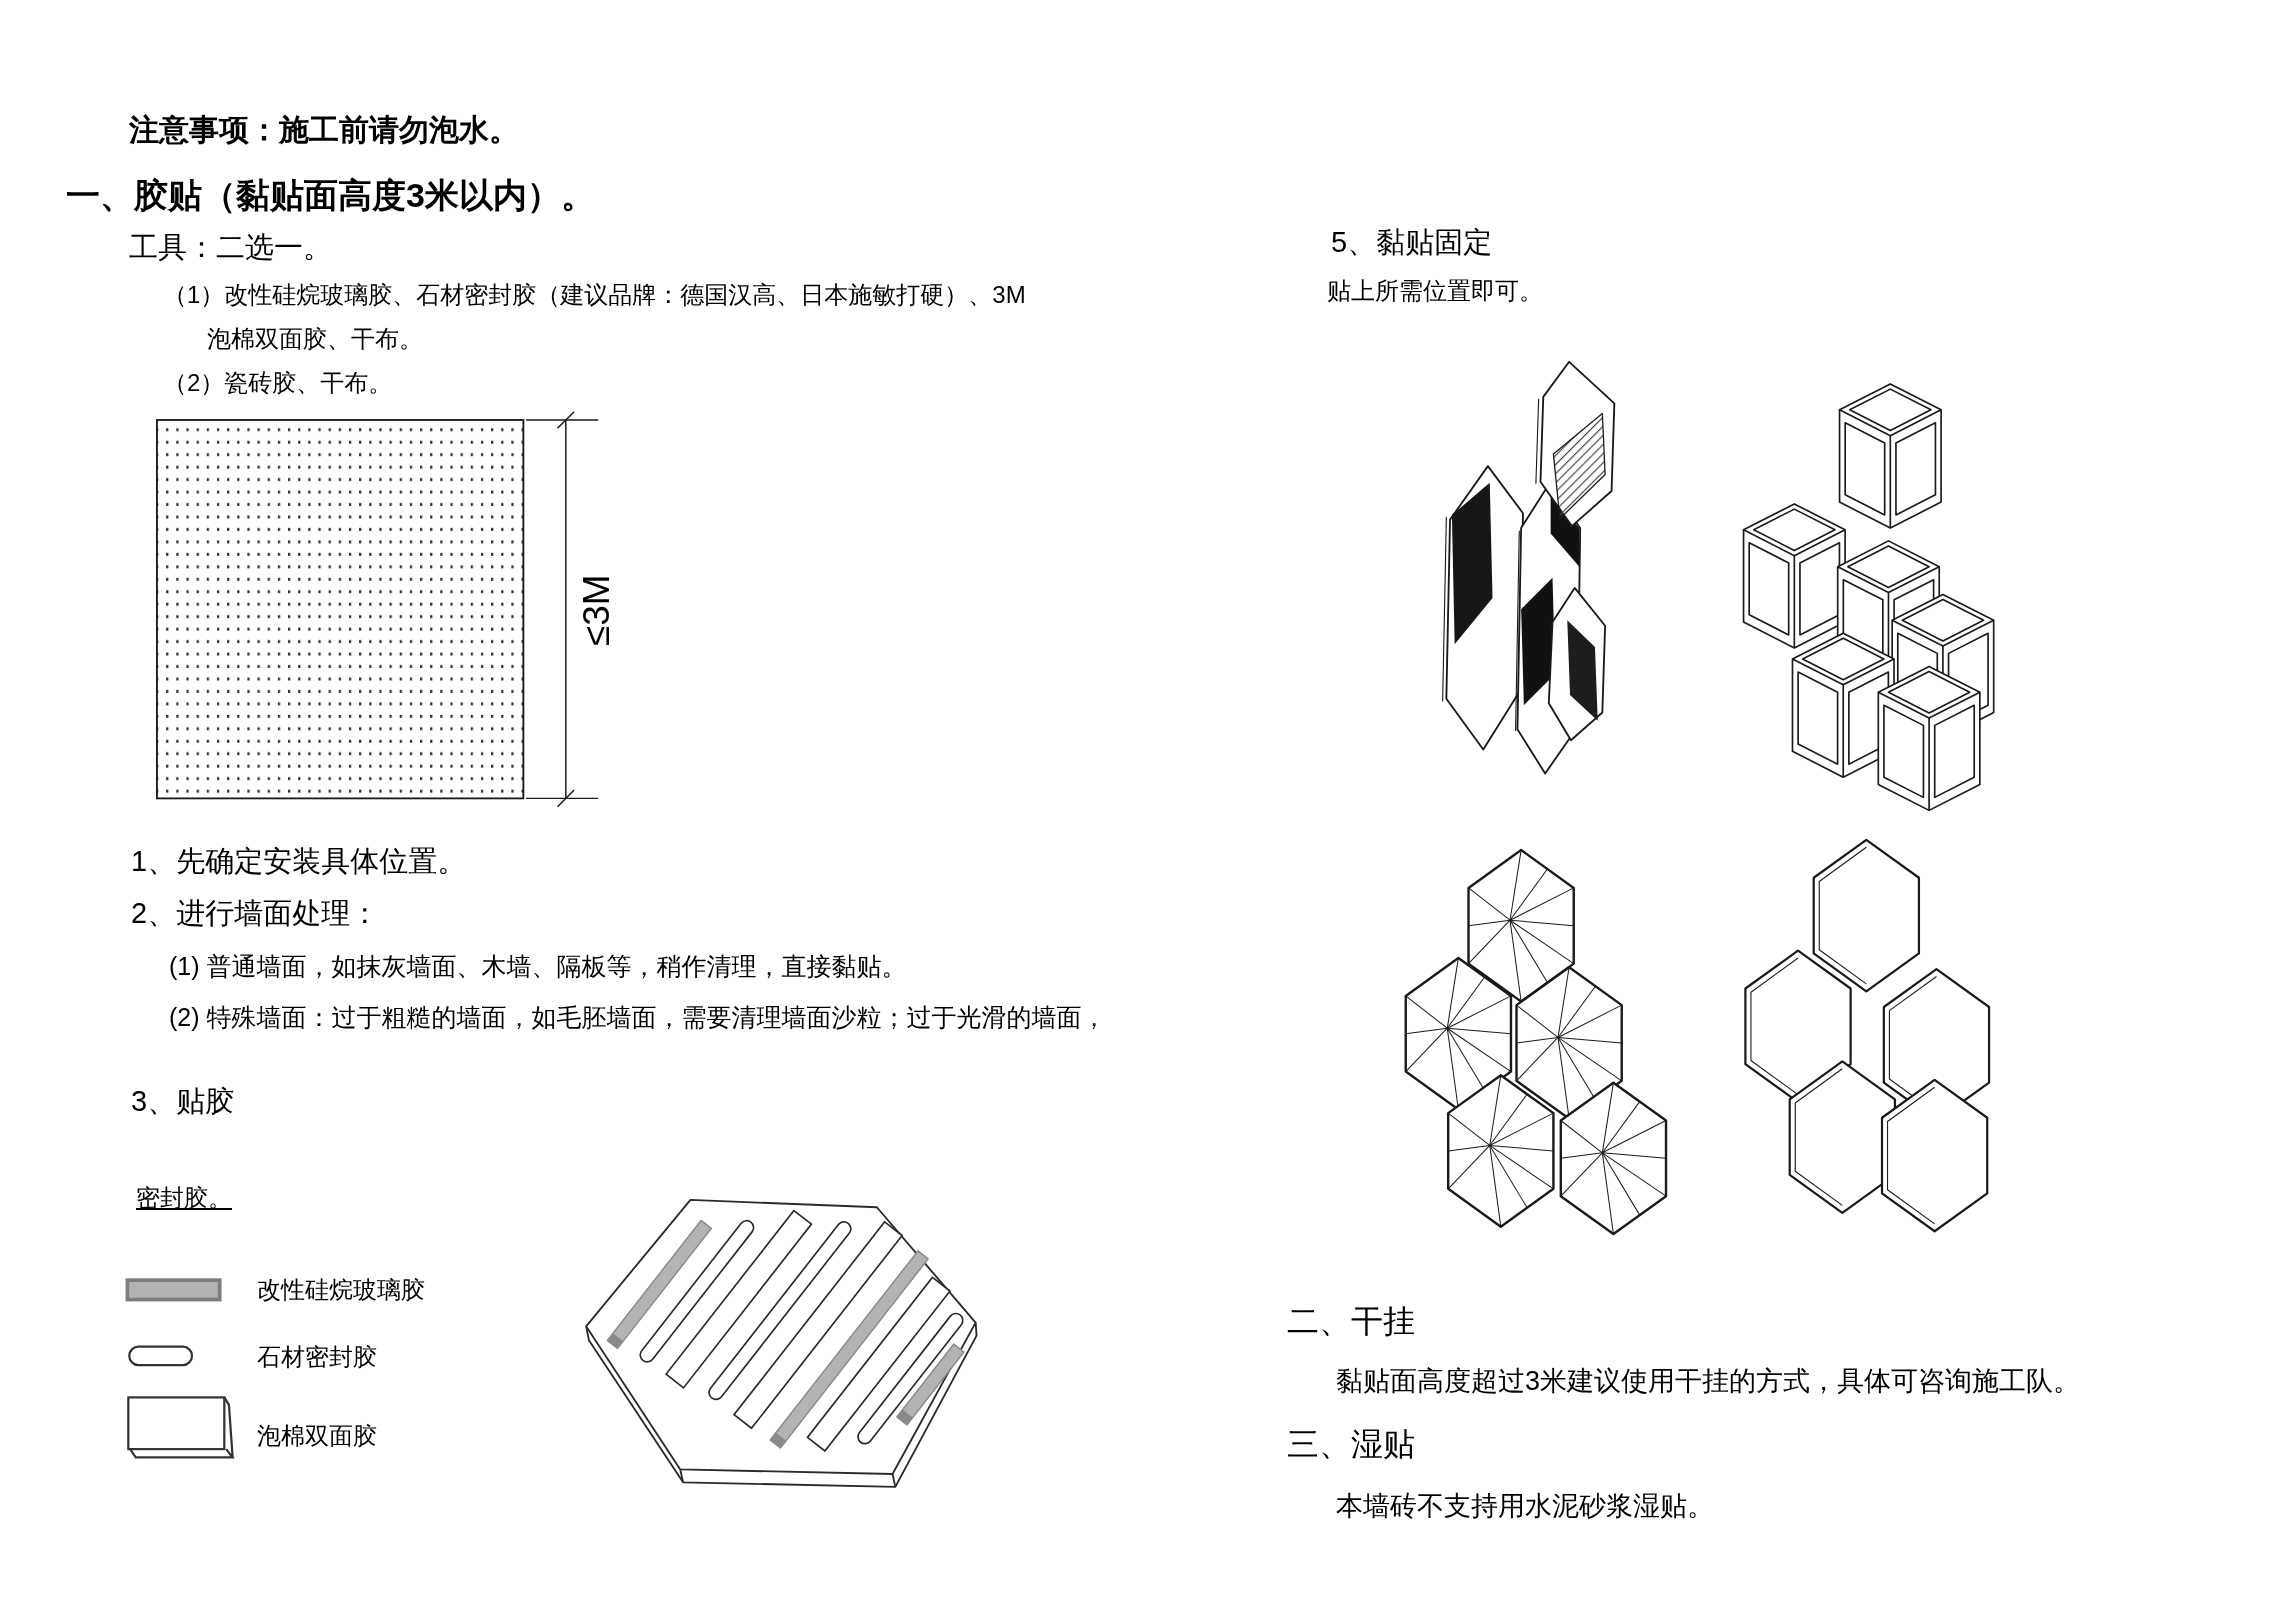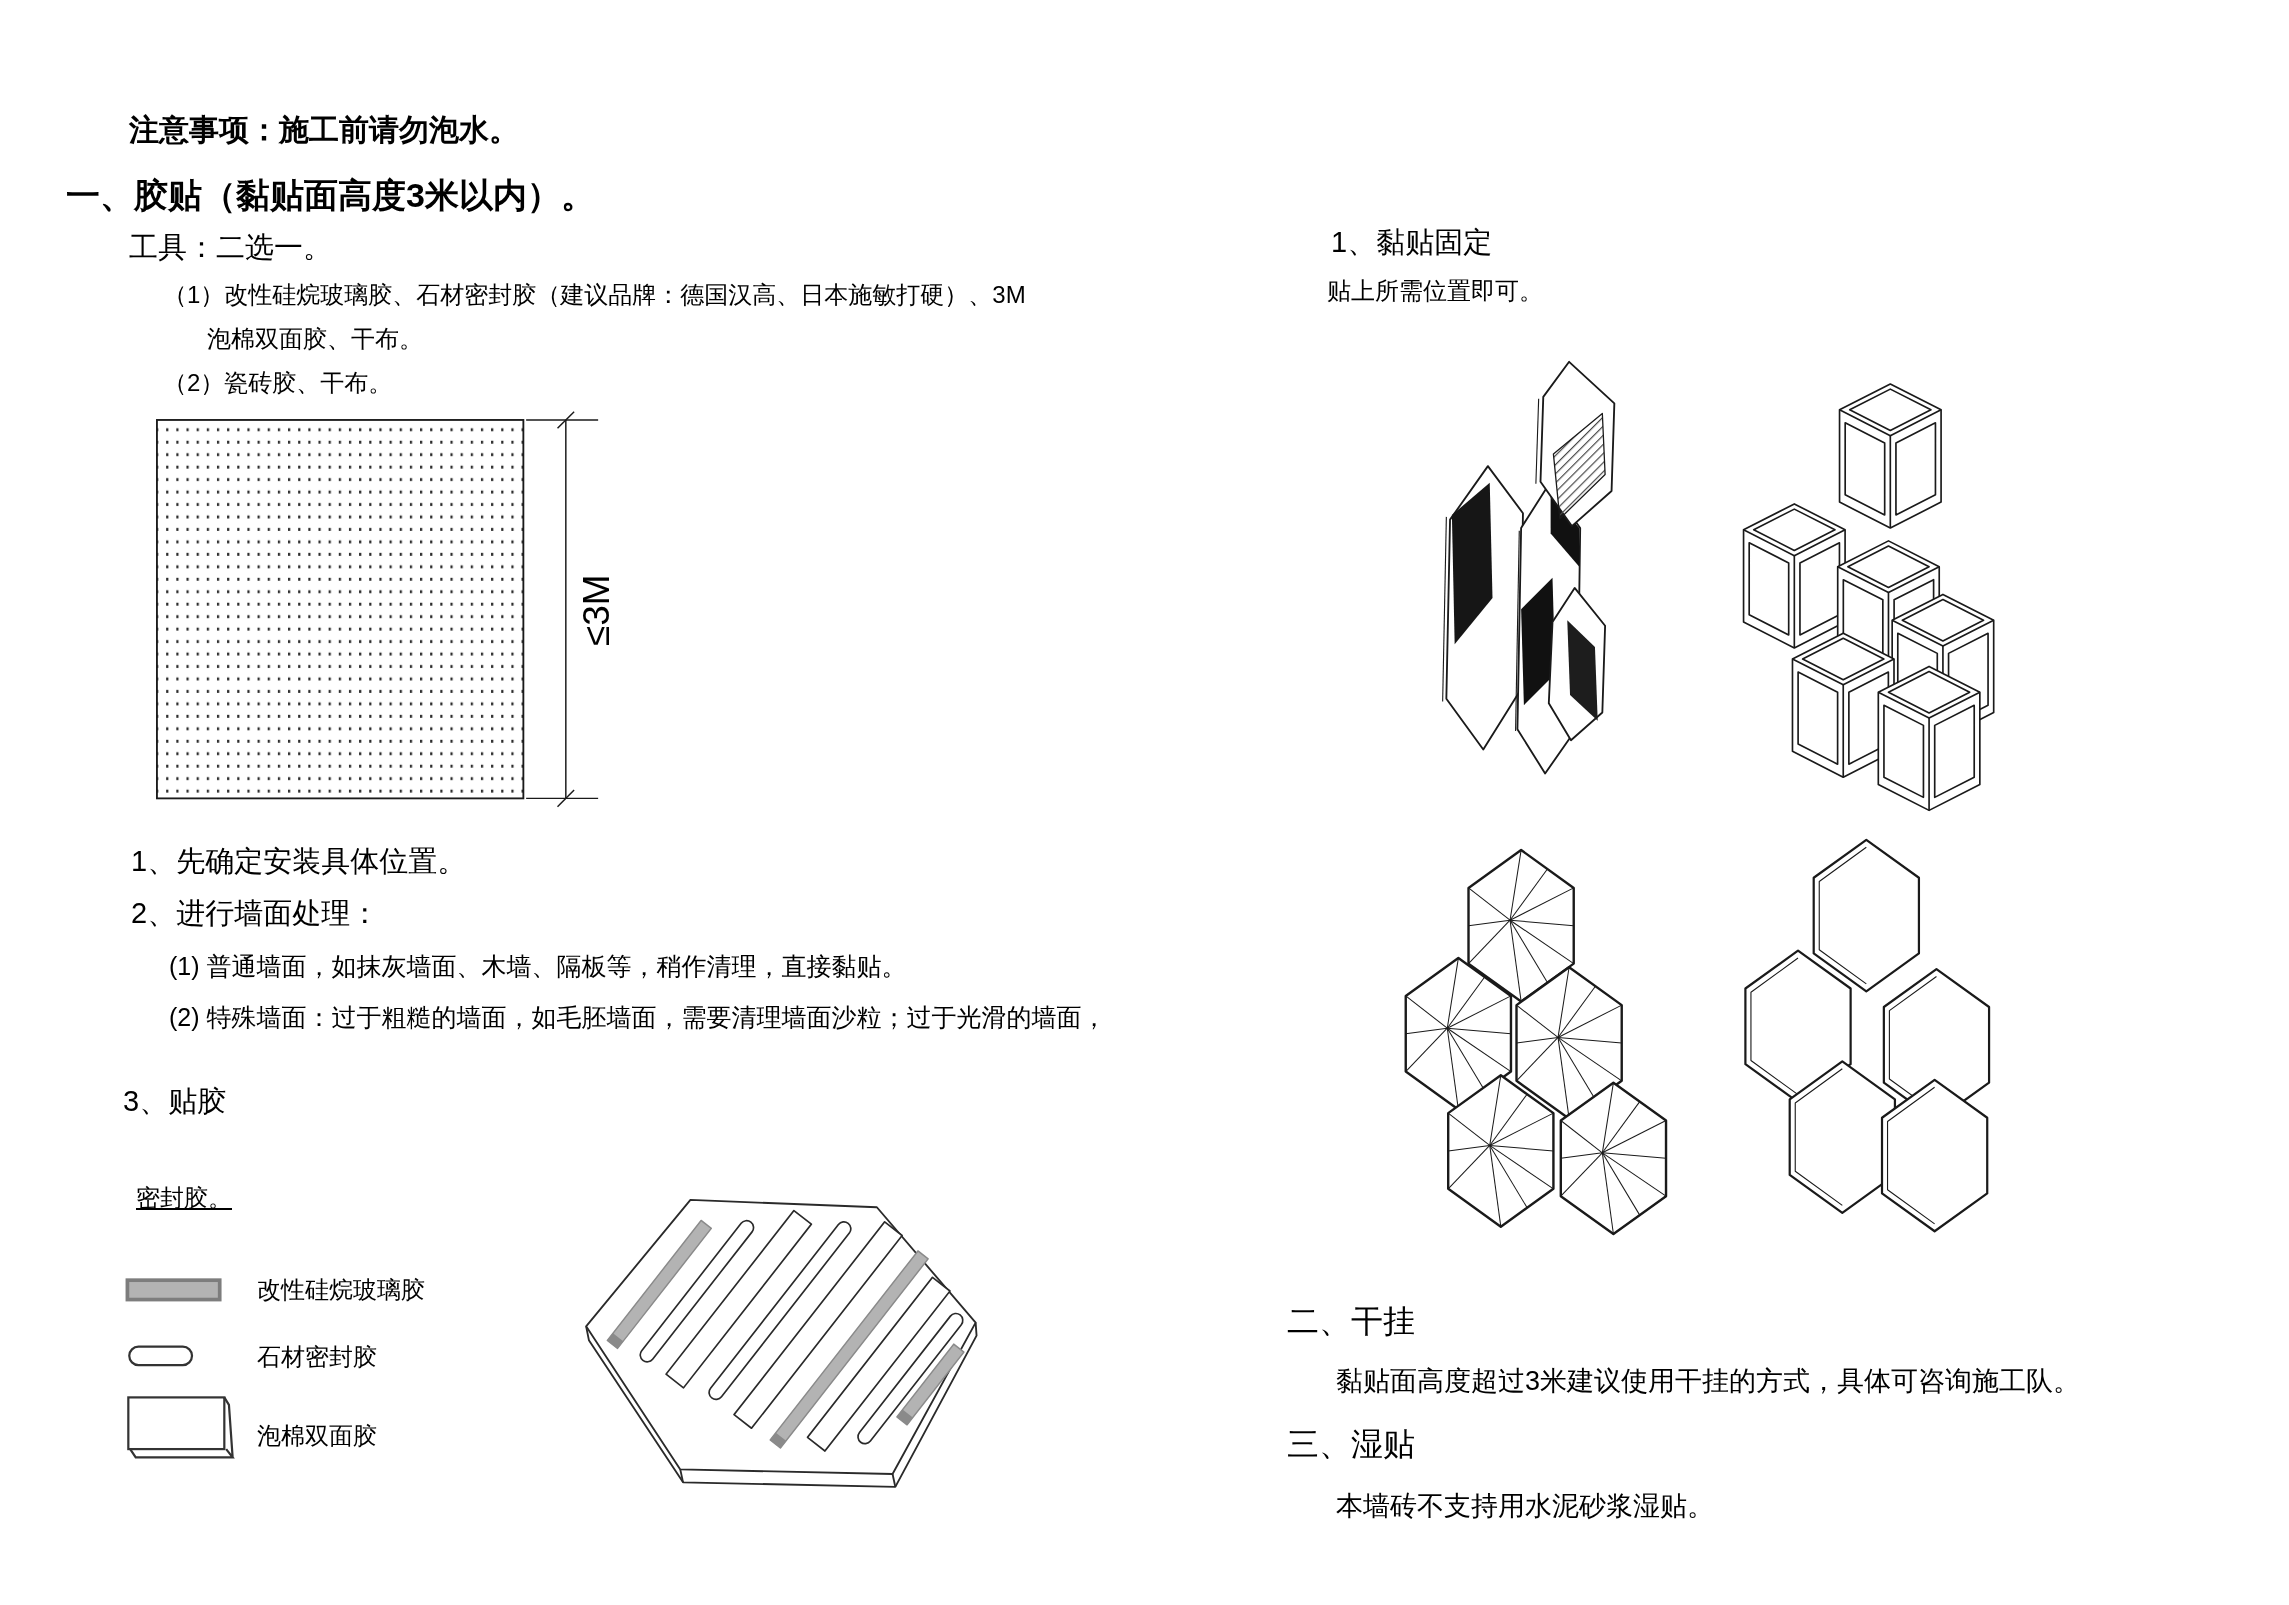--- a/index.html
+++ b/index.html
@@ -271,28 +271,28 @@
   <div class="t bold fs37" style="left:66px;top:176px;">一、胶贴（黏贴面高度3米以内）。</div>
   <div class="t fs31" style="left:129px;top:231px;">工具：二选一。</div>
   <div class="t fs28" style="left:163px;top:281px;">（1）改性硅烷玻璃胶、石材密封胶（建议品牌：德国汉高、日本施敏打硬）、3M</div>
   <div class="t fs28" style="left:207px;top:325px;">泡棉双面胶、干布。</div>
   <div class="t fs28" style="left:163px;top:369px;">（2）瓷砖胶、干布。</div>
 
   <div class="t fs31" style="left:131px;top:845px;">1、先确定安装具体位置。</div>
   <div class="t fs31" style="left:131px;top:897px;">2、进行墙面处理：</div>
   <div class="t fs27" style="left:169px;top:952px;">(1) 普通墙面，如抹灰墙面、木墙、隔板等，稍作清理，直接黏贴。</div>
   <div class="t fs27" style="left:169px;top:996px;margin-top:7px;">(2) 特殊墙面：过于粗糙的墙面，如毛胚墙面，需要清理墙面沙粒；过于光滑的墙面，</div>
-  <div class="t fs31" style="left:123px;top:1085px;">3、贴胶</div>
+  <div class="t fs31" style="left:131px;top:1085px;">3、贴胶</div>
   <div class="t fs28" style="left:136px;top:1184px;text-decoration:underline;">密封胶。</div>
 
   <div class="t fs28" style="left:257px;top:1276px;">改性硅烷玻璃胶</div>
   <div class="t fs28" style="left:257px;top:1343px;">石材密封胶</div>
   <div class="t fs28" style="left:257px;top:1422px;">泡棉双面胶</div>
 
-  <div class="t fs31" style="left:1331px;top:226px;">1、黏贴固定</div>
+  <div class="t fs31" style="left:1331px;top:226px;">5、黏贴固定</div>
   <div class="t fs28" style="left:1327px;top:277px;">贴上所需位置即可。</div>
 
   <div class="t fs35" style="left:1287px;top:1303px;">二、干挂</div>
   <div class="t fs29" style="left:1336px;top:1366px;">黏贴面高度超过3米建议使用干挂的方式，具体可咨询施工队。</div>
   <div class="t fs35" style="left:1287px;top:1426px;">三、湿贴</div>
   <div class="t fs29" style="left:1336px;top:1491px;">本墙砖不支持用水泥砂浆湿贴。</div>
 
 </div>
 
 

